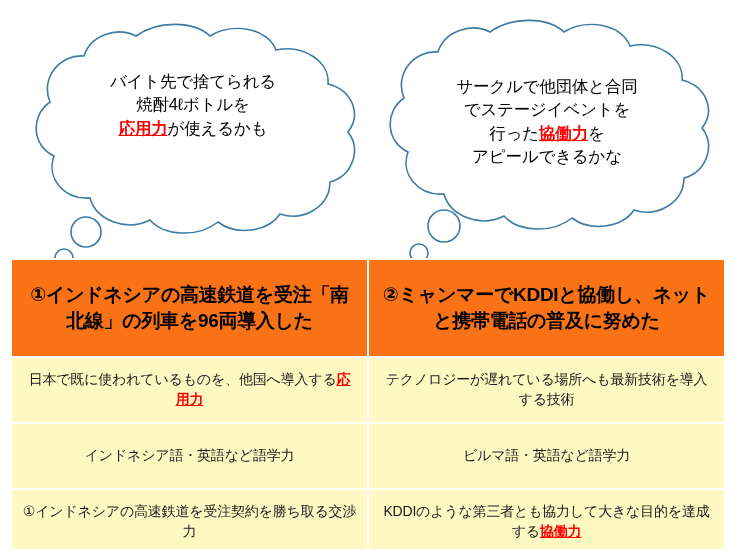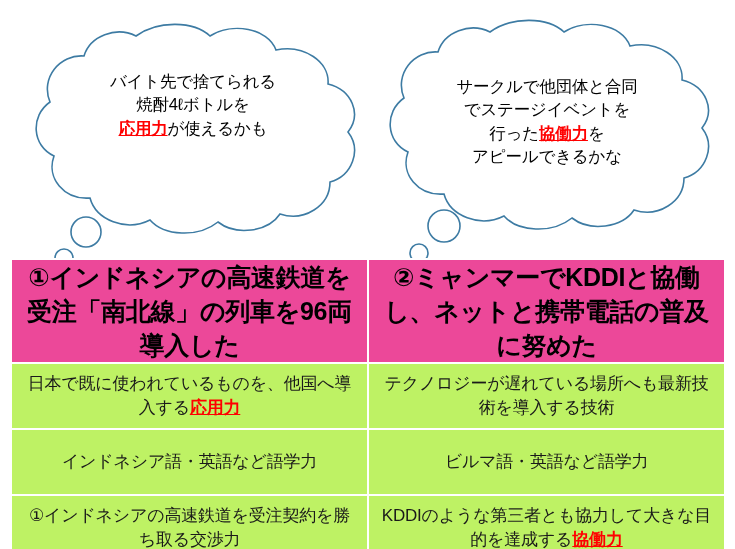--- a/index.html
+++ b/index.html
@@ -68,32 +68,32 @@
     border-collapse: collapse;
     table-layout: fixed;
   }
   .skills-table td {
     text-align: center;
     vertical-align: middle;
     padding: 0 10px;
     border: 2px solid #ffffff;
   }
   .hdr-row td {
-    background: #ec4899;
+    background: #f97316;
     height: 96px;
-    font-size: 25px;
+    font-size: 19px;
     font-weight: bold;
     line-height: 1.36;
     color: #000000;
     letter-spacing: -0.3px;
   }
   .body-row td {
-    background: #bef264;
+    background: #fef9c3;
     height: 64px;
-    font-size: 17px;
+    font-size: 14px;
     line-height: 1.4;
     color: #1a1a1a;
     letter-spacing: -0.2px;
   }
 </style>
 </head>
 <body>
 
 <div id="stage">
 

